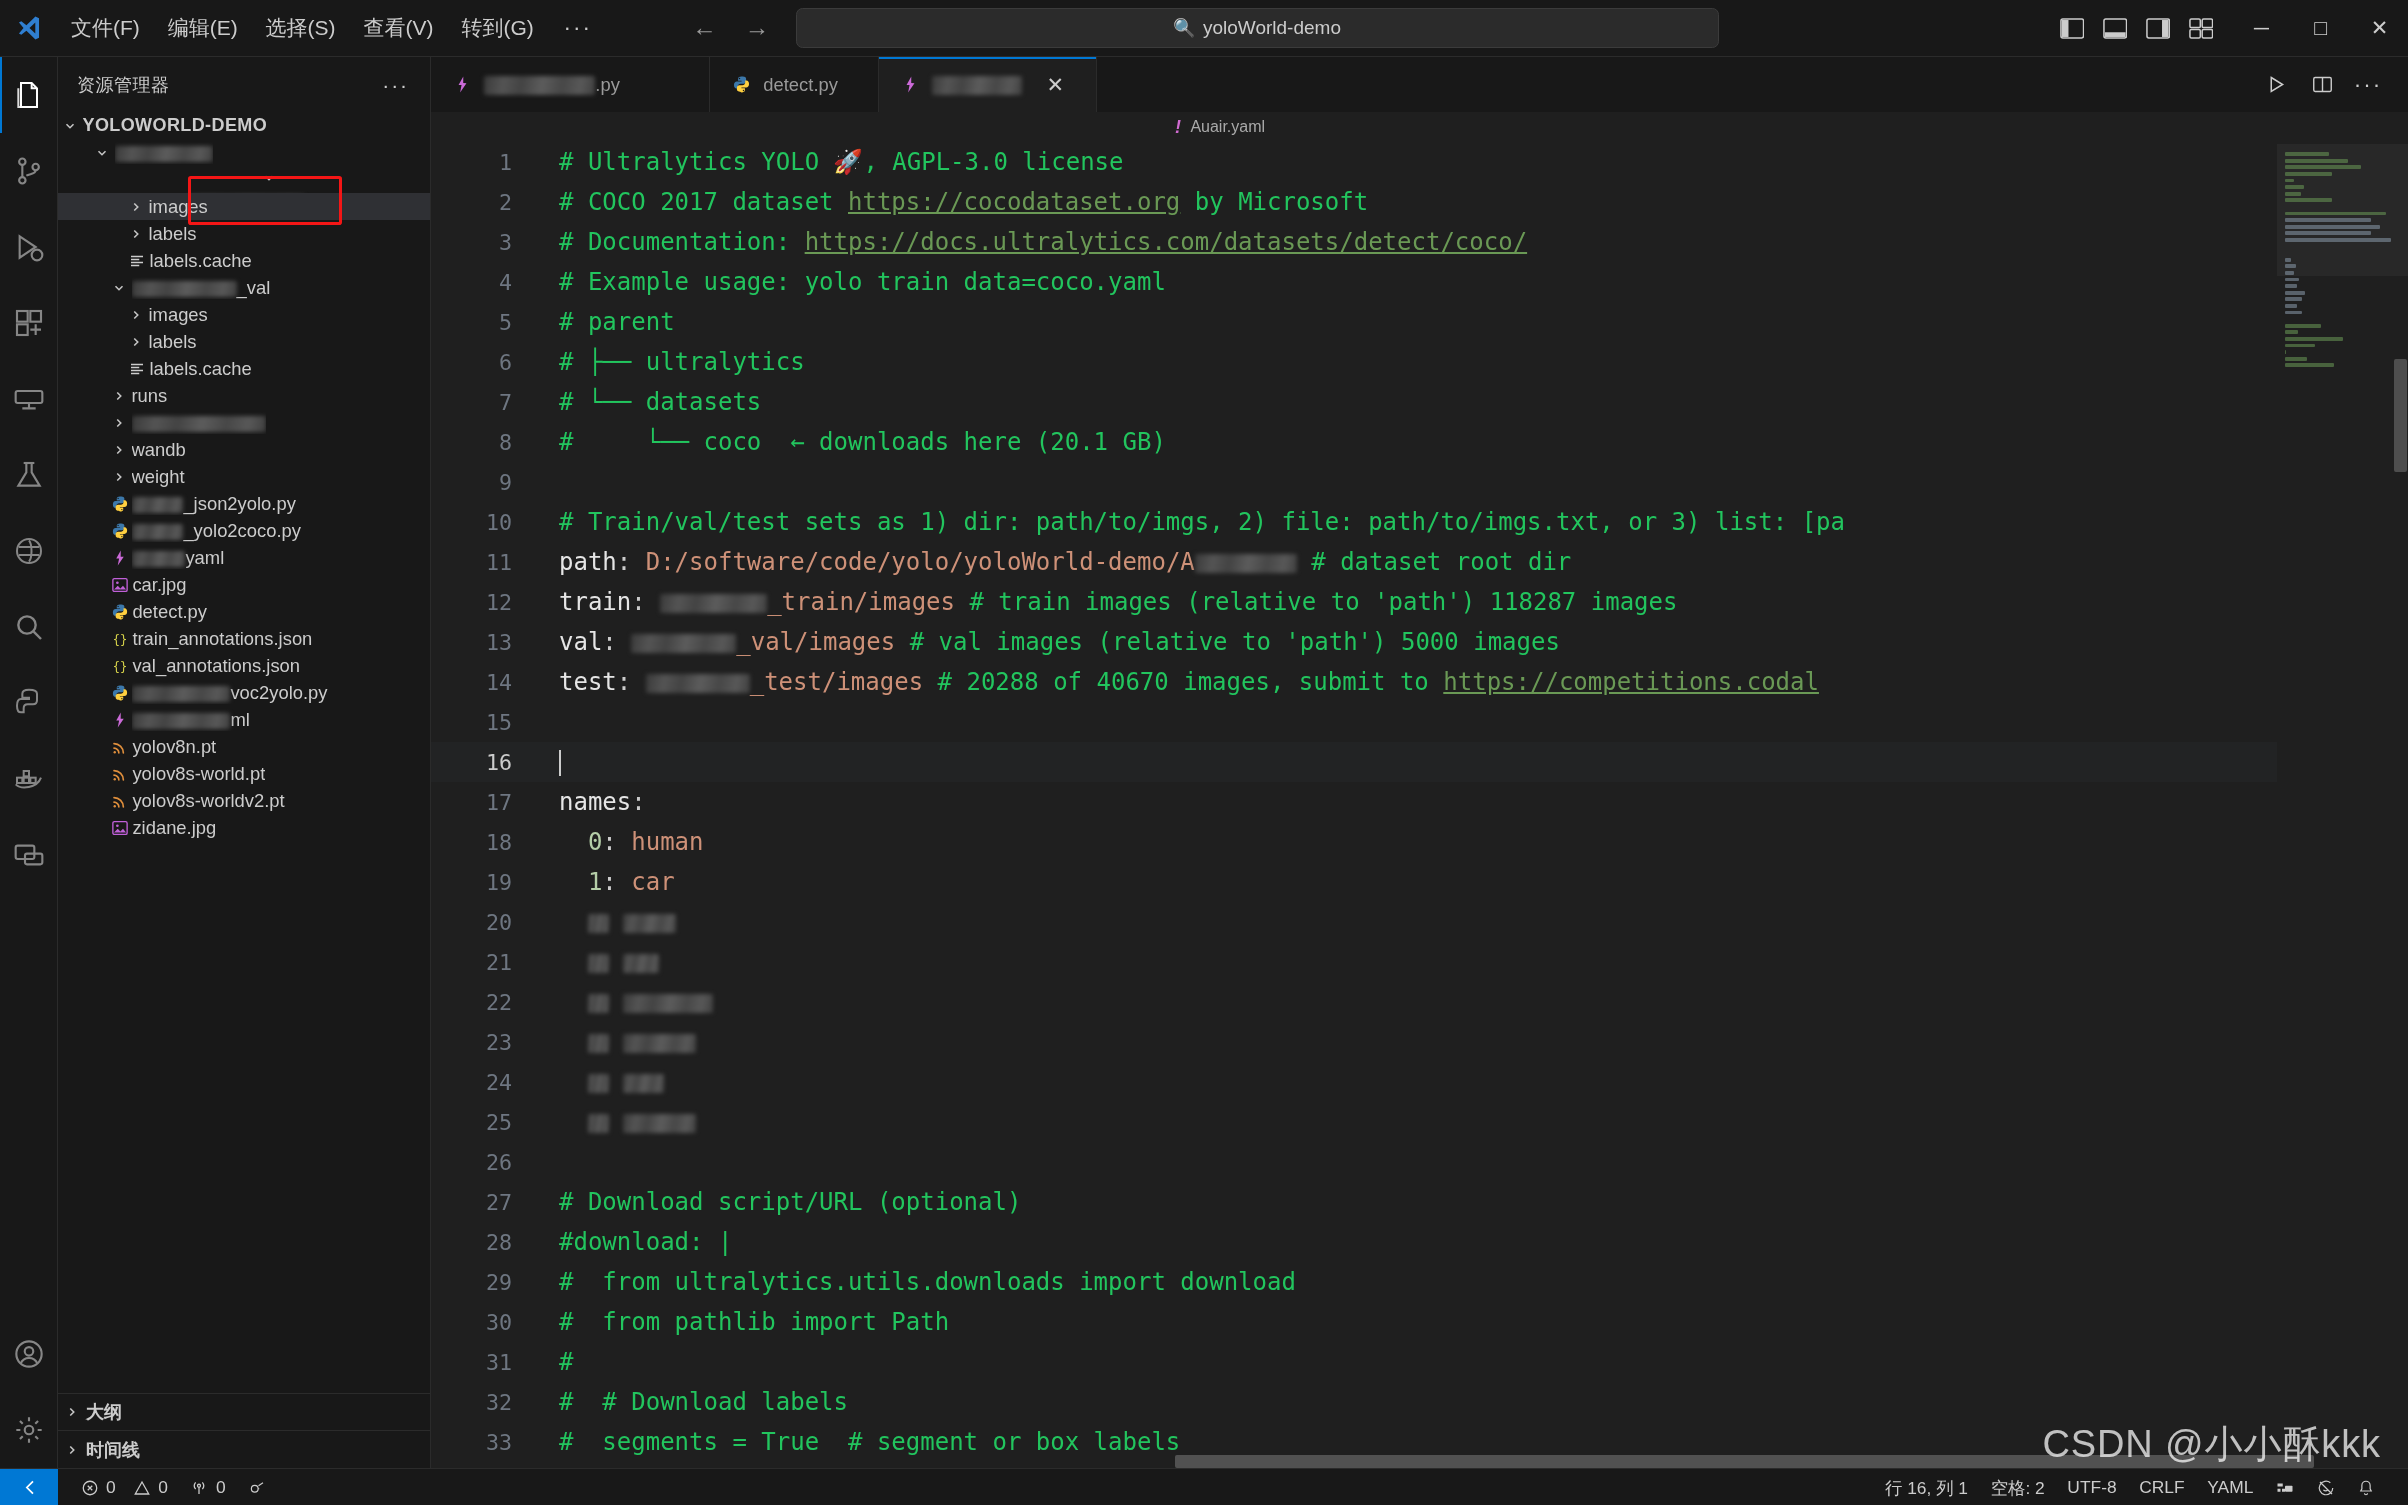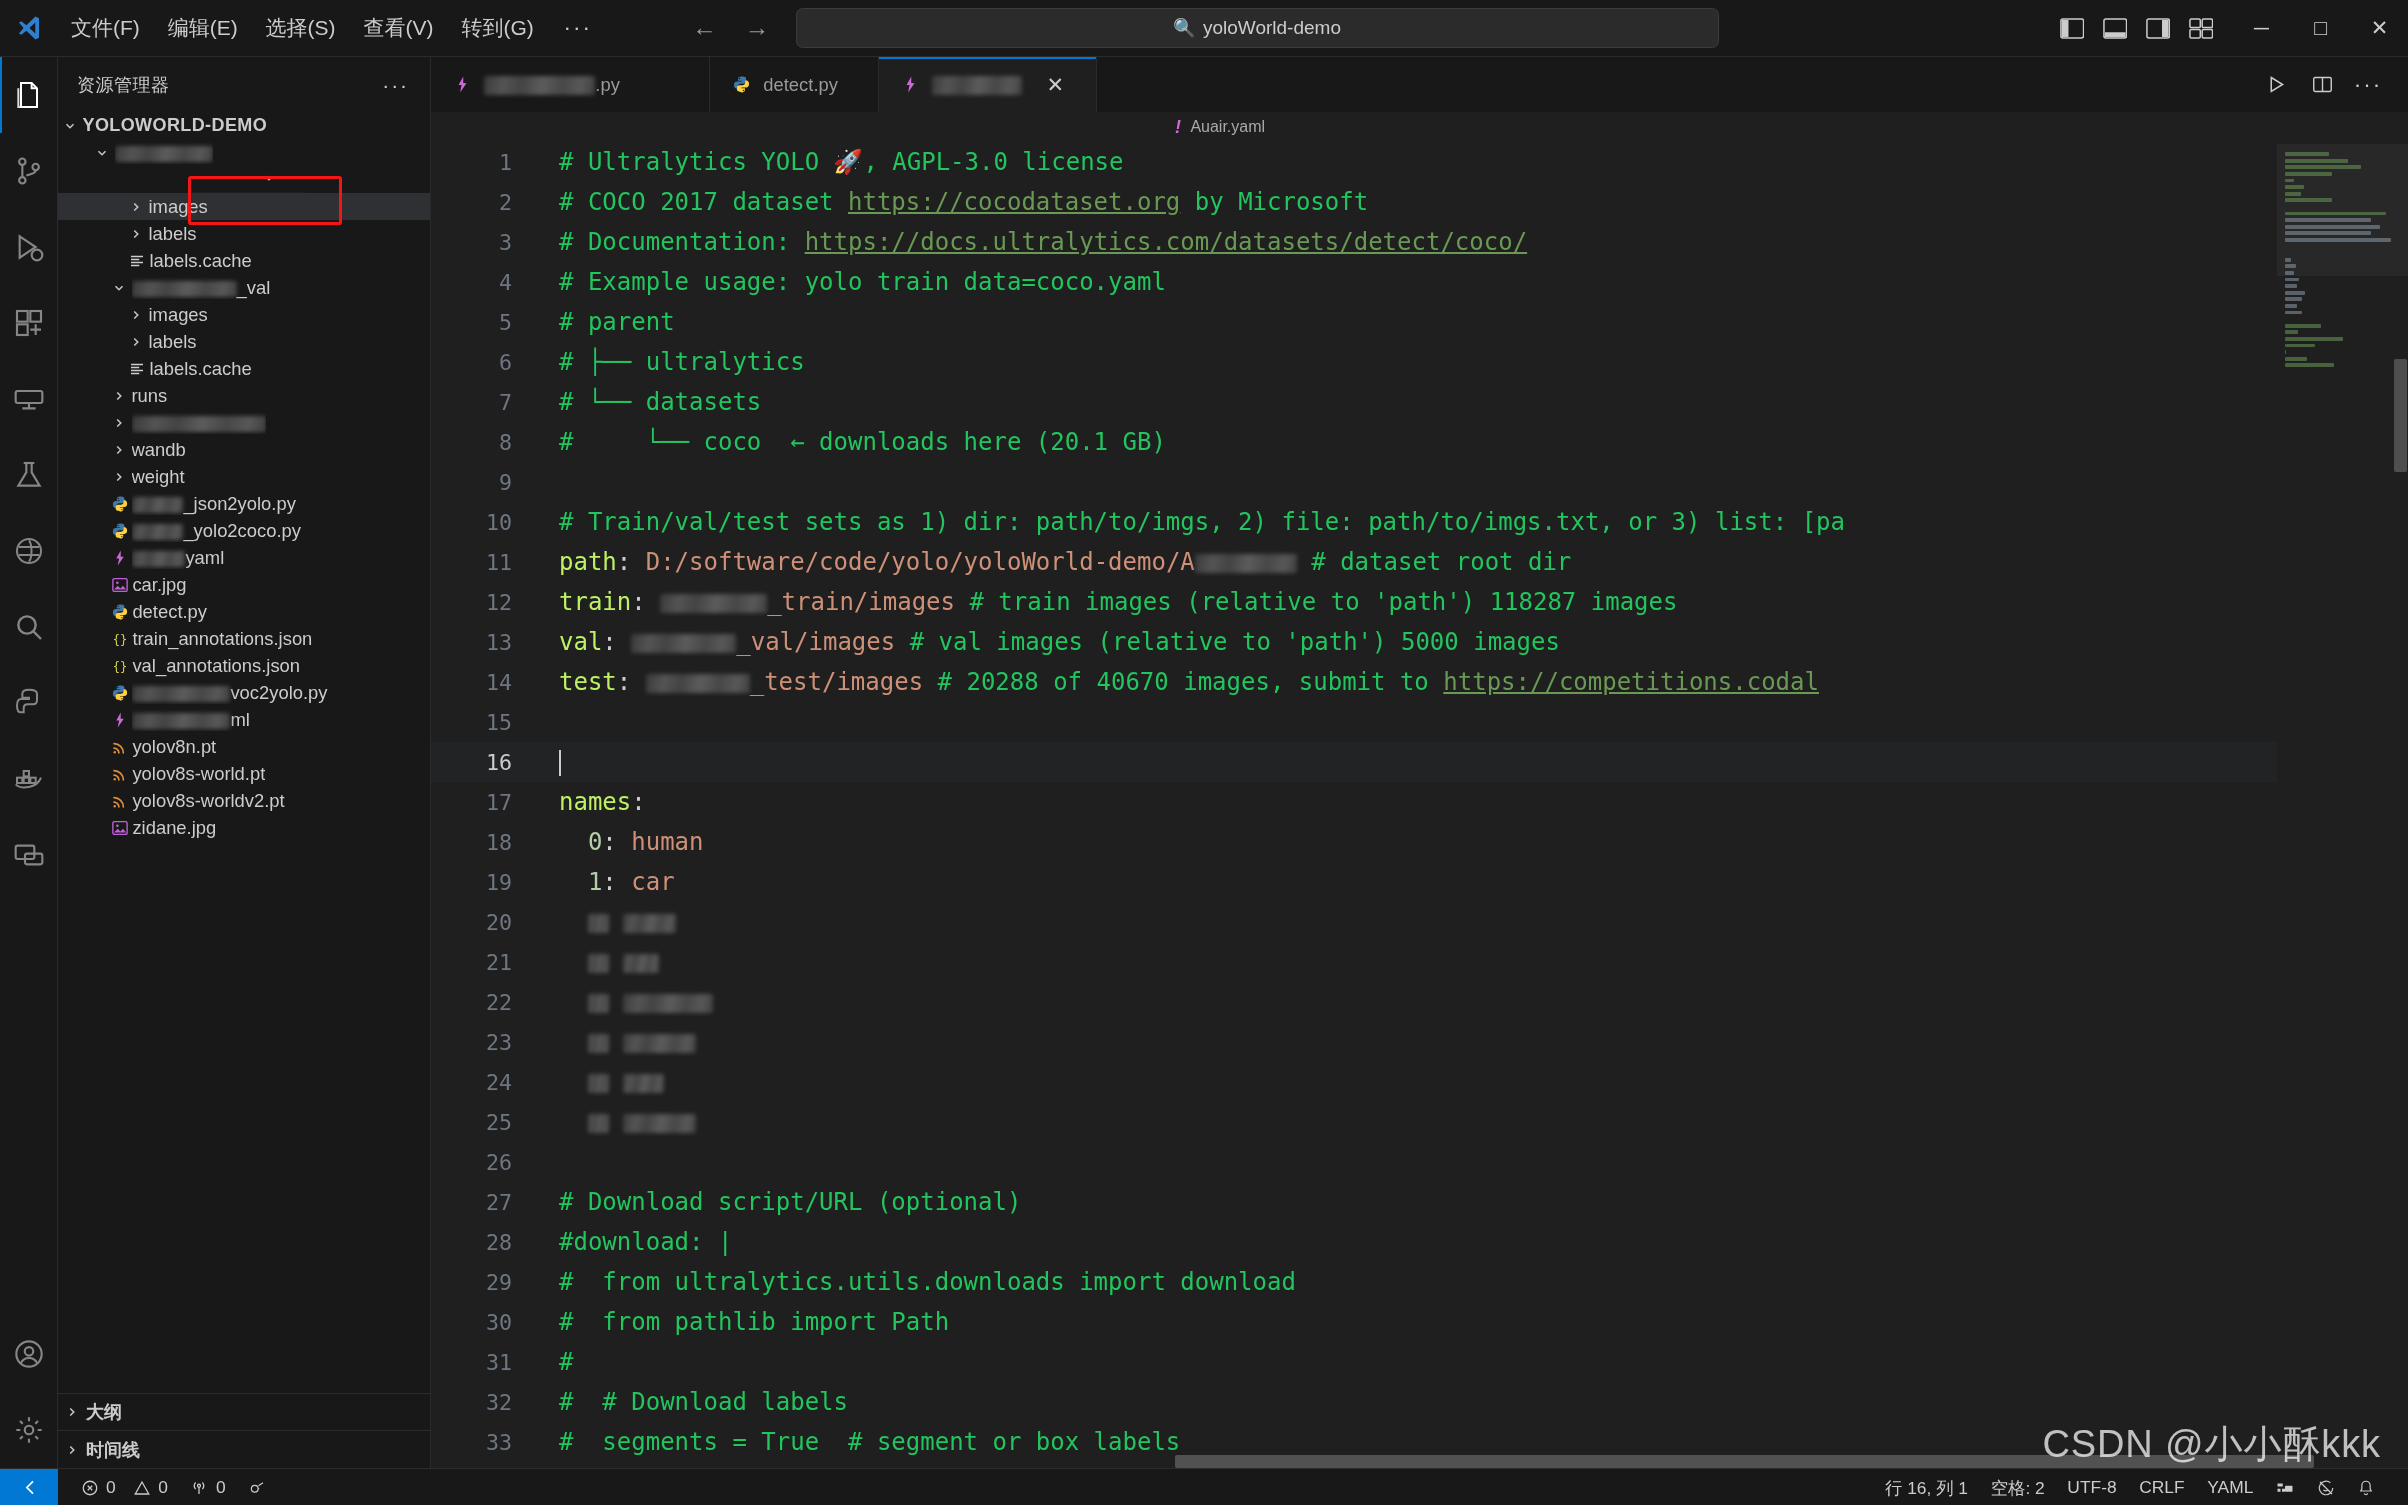--- a/index.html
+++ b/index.html
@@ -143,21 +143,21 @@
     font-family: "DejaVu Sans Mono", monospace; font-size: 24px; white-space:pre;
   }
   .codeline.current { background: #222324; }
   .ln {
     width: 113px; flex:0 0 113px; text-align:right; padding-right: 32px;
     color:#6e7681; font-family:"DejaVu Sans Mono", monospace; font-size:21.7px;
   }
   .codeline.current .ln { color:#cccccc; }
   .code { padding-left: 15px; }
   .c-com { color:#22c55e; }
-  .c-key { color:#bef264; }
+  .c-key { color:#e5e5e5; }
   .c-str { color:#ce9178; }
   .c-num { color:#b5cea8; }
   .c-lnk { color:#6a9955; text-decoration: underline; }
   .c-plain { color:#cccccc; }
   .cursor-blk { display:inline-block; width:1.9px; height:25.4px; background:#cccccc; vertical-align:middle; }
 
   .minimap {
     width: 132px; flex:0 0 132px; background:#1f1f1f; position:relative; padding-top: 7.5px;
   }
   .mm-line { height: 3.8px; margin: 2.8px 0 2.8px 7.5px; border-radius:0.9px; opacity:.55;}

